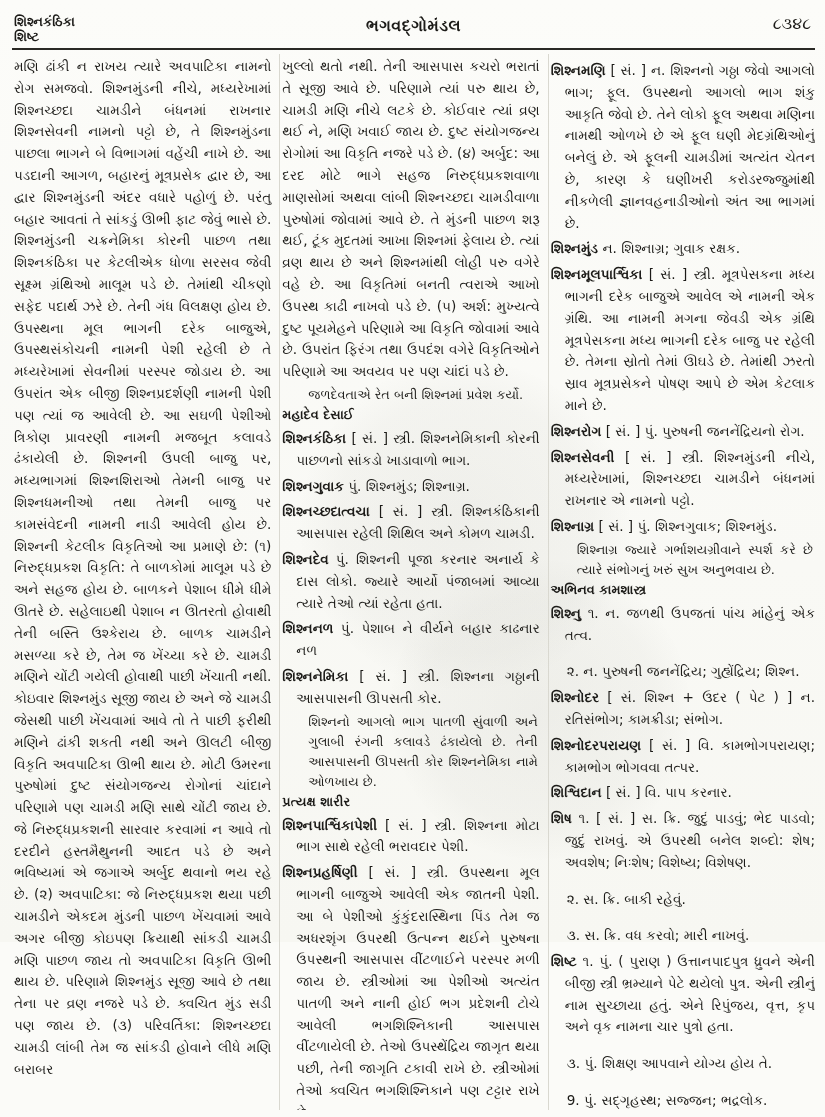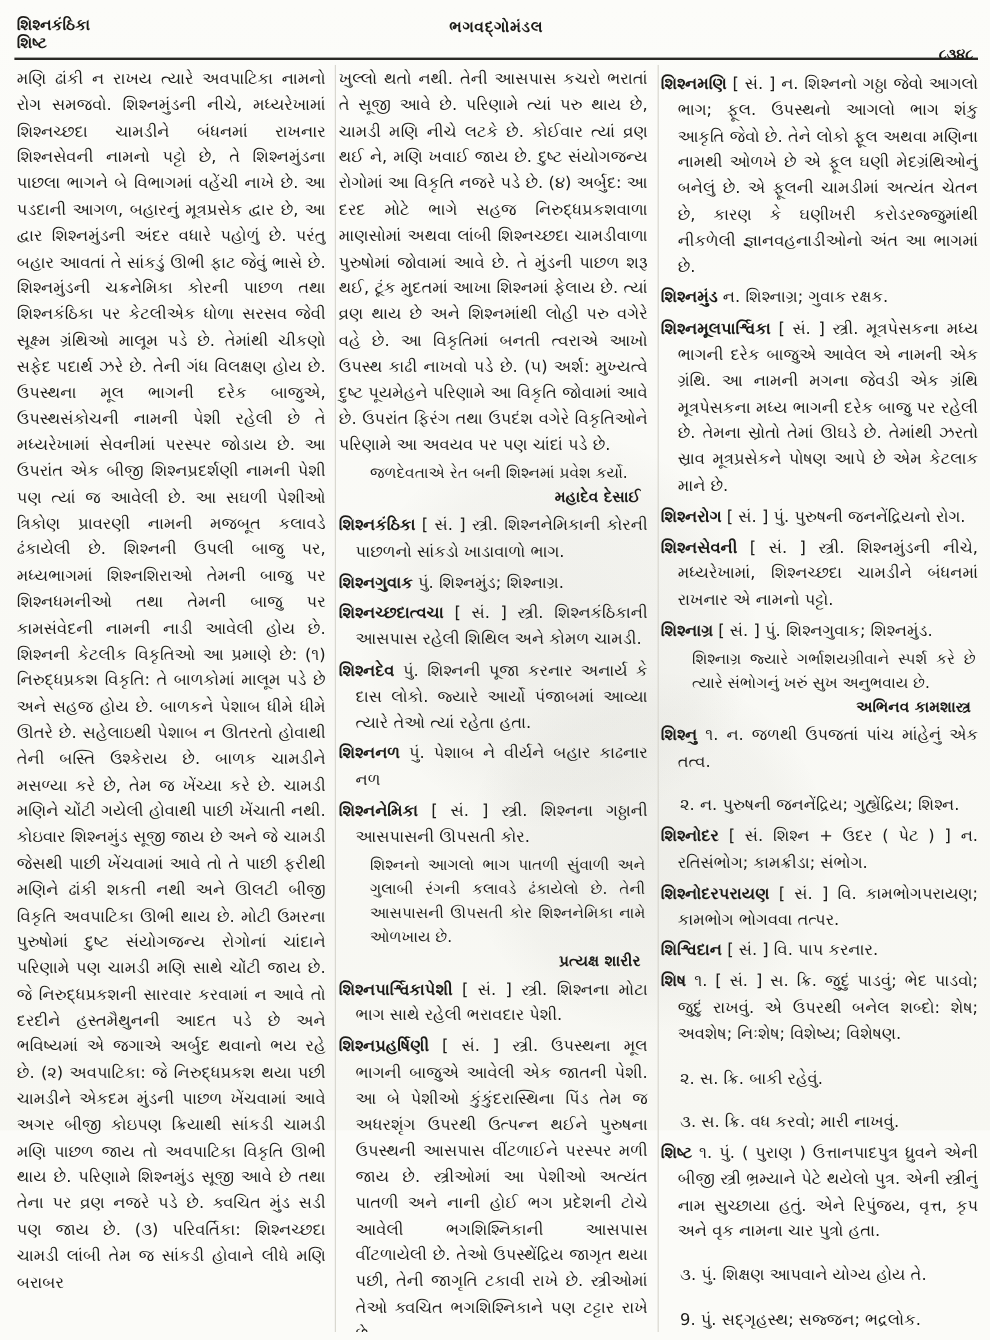--- a/index.html
+++ b/index.html
@@ -32,25 +32,25 @@
     border-bottom: 2px solid #2a2925;
     margin-bottom: 4px;
   }
   .runhead-left {
     position: absolute; left: 2px; top: 6px;
     font-size: 13px; line-height: 15px; font-weight: bold;
   }
   .book-title {
     position: absolute; left: 0; right: 0; top: 8px;
     text-align: center;
-    font-size: 13px; font-weight: bold; letter-spacing: 0.5px;
+    font-size: 16px; font-weight: bold; letter-spacing: 0.5px;
   }
   .page-number {
     position: absolute; right: 4px; top: 6px;
-    font-size: 12px; font-weight: bold; margin-top: 24px;
+    font-size: 16px; font-weight: normal;
   }
   .columns {
     position: relative; z-index: 1;
     display: flex;
     height: 1056px;
     overflow: hidden;
   }
   .col {
     box-sizing: border-box;
     width: 269px;
@@ -74,21 +74,20 @@
     margin-top: 15px;
   }
   .quote {
     padding-left: 26px;
     padding-right: 2px;
     font-size: 12.8px;
     line-height: 20px;
     margin-top: 2px;
   }
   .credit {
-    text-align: right;
     font-size: 12.8px;
     font-weight: bold;
     line-height: 19px;
     margin-bottom: 2px;
     padding-right: 6px;
   }
 </style>
 </head>
 <body>
 

